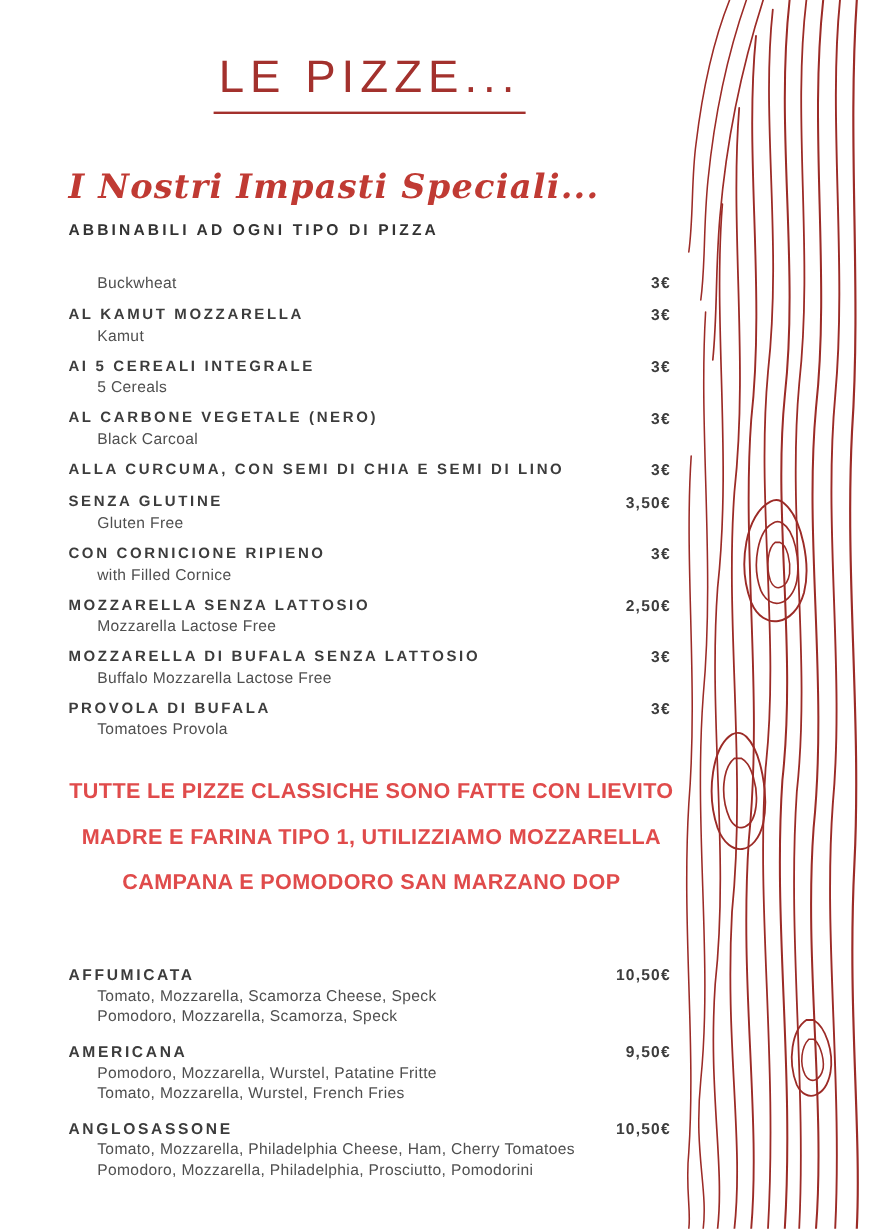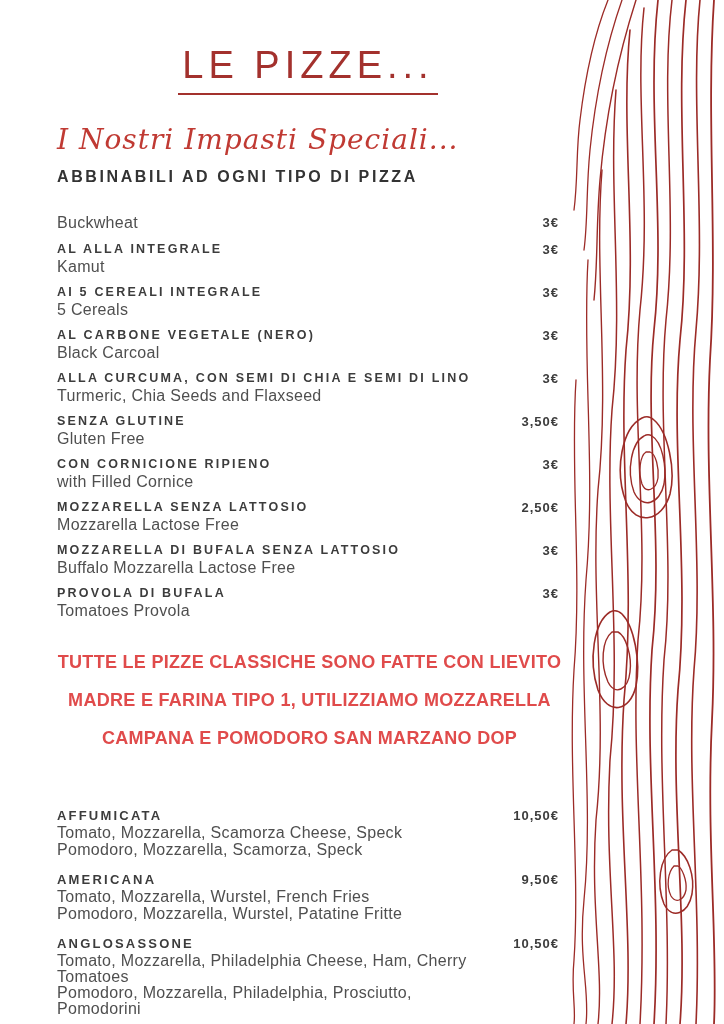--- a/index.html
+++ b/index.html
@@ -17,38 +17,39 @@
   .content{position:absolute;left:57px;top:0;width:502px;}
   .title-wrap{text-align:center;margin-top:44px;}
   .page-title{
     display:inline-block;
     font-size:38px;font-weight:300;letter-spacing:5px;
     color:var(--title);
     border-bottom:2px solid var(--title);
     padding:0 4px 6px 4px;
   }
   .script-heading{
-    margin-top:28px;
-    font-family:"DejaVu Serif",serif;font-style:italic;font-weight:normal;
+    margin-top:44px;
+    font-family:"DejaVu Serif",serif;font-style:italic;font-weight:bold;
     font-size:28px;color:var(--script);letter-spacing:1px;
   }
   .subheading{
-    margin-top:12px;font-size:16px;font-weight:bold;
+    margin-top:12px;font-size:13px;font-weight:bold;
     letter-spacing:2.6px;color:#333;
   }
   .impasti{margin-top:28px;}
   .row{display:flex;align-items:flex-start;margin-bottom:10px;}
   .row-main{flex:1 1 auto;min-width:0;padding-right:10px;}
   .item-name{
     font-size:12.5px;font-weight:bold;letter-spacing:2.2px;
     color:var(--ink);line-height:17px;
   }
   .item-desc{
-    font-size:16px;color:var(--muted);letter-spacing:.3px;line-height:15px;
+    font-size:13px;color:var(--muted);letter-spacing:.3px;line-height:15px;
     margin-top:1px;
+    margin-left:24px;
   }
   .item-price{
     flex:0 0 auto;font-size:13px;font-weight:bold;letter-spacing:1px;
     color:var(--ink);line-height:17px;text-align:right;min-width:56px;
   }
   .notice{
     margin-top:26px;width:505px;
     text-align:center;font-size:18px;font-weight:bold;
     letter-spacing:.3px;line-height:2.1;color:var(--notice);
   }
@@ -107,21 +108,21 @@
 
       <div class="row">
         <div class="row-main">
           <div class="item-desc">Buckwheat</div>
         </div>
         <div class="item-price">3€</div>
       </div>
 
       <div class="row">
         <div class="row-main">
-          <div class="item-name">AL ALLA INTEGRALE</div>
+          <div class="item-name">AL KAMUT MOZZARELLA</div>
           <div class="item-desc">Kamut</div>
         </div>
         <div class="item-price">3€</div>
       </div>
 
       <div class="row">
         <div class="row-main">
           <div class="item-name">AI 5 CEREALI INTEGRALE</div>
           <div class="item-desc">5 Cereals</div>
         </div>
@@ -132,21 +133,20 @@
         <div class="row-main">
           <div class="item-name">AL CARBONE VEGETALE (NERO)</div>
           <div class="item-desc">Black Carcoal</div>
         </div>
         <div class="item-price">3€</div>
       </div>
 
       <div class="row">
         <div class="row-main">
           <div class="item-name">ALLA CURCUMA, CON SEMI DI CHIA E SEMI DI LINO</div>
-          <div class="item-desc">Turmeric, Chia Seeds and Flaxseed</div>
         </div>
         <div class="item-price">3€</div>
       </div>
 
       <div class="row">
         <div class="row-main">
           <div class="item-name">SENZA GLUTINE</div>
           <div class="item-desc">Gluten Free</div>
         </div>
         <div class="item-price">3,50€</div>
@@ -195,22 +195,22 @@
           <div class="item-name">AFFUMICATA</div>
           <div class="item-desc">Tomato, Mozzarella, Scamorza Cheese, Speck</div>
           <div class="item-desc">Pomodoro, Mozzarella, Scamorza, Speck</div>
         </div>
         <div class="item-price">10,50€</div>
       </div>
 
       <div class="row pizza">
         <div class="row-main">
           <div class="item-name">AMERICANA</div>
+          <div class="item-desc">Pomodoro, Mozzarella, Wurstel, Patatine Fritte</div>
           <div class="item-desc">Tomato, Mozzarella, Wurstel, French Fries</div>
-          <div class="item-desc">Pomodoro, Mozzarella, Wurstel, Patatine Fritte</div>
         </div>
         <div class="item-price">9,50€</div>
       </div>
 
       <div class="row pizza">
         <div class="row-main">
           <div class="item-name">ANGLOSASSONE</div>
           <div class="item-desc">Tomato, Mozzarella, Philadelphia Cheese, Ham, Cherry Tomatoes</div>
           <div class="item-desc">Pomodoro, Mozzarella, Philadelphia, Prosciutto, Pomodorini</div>
         </div>

